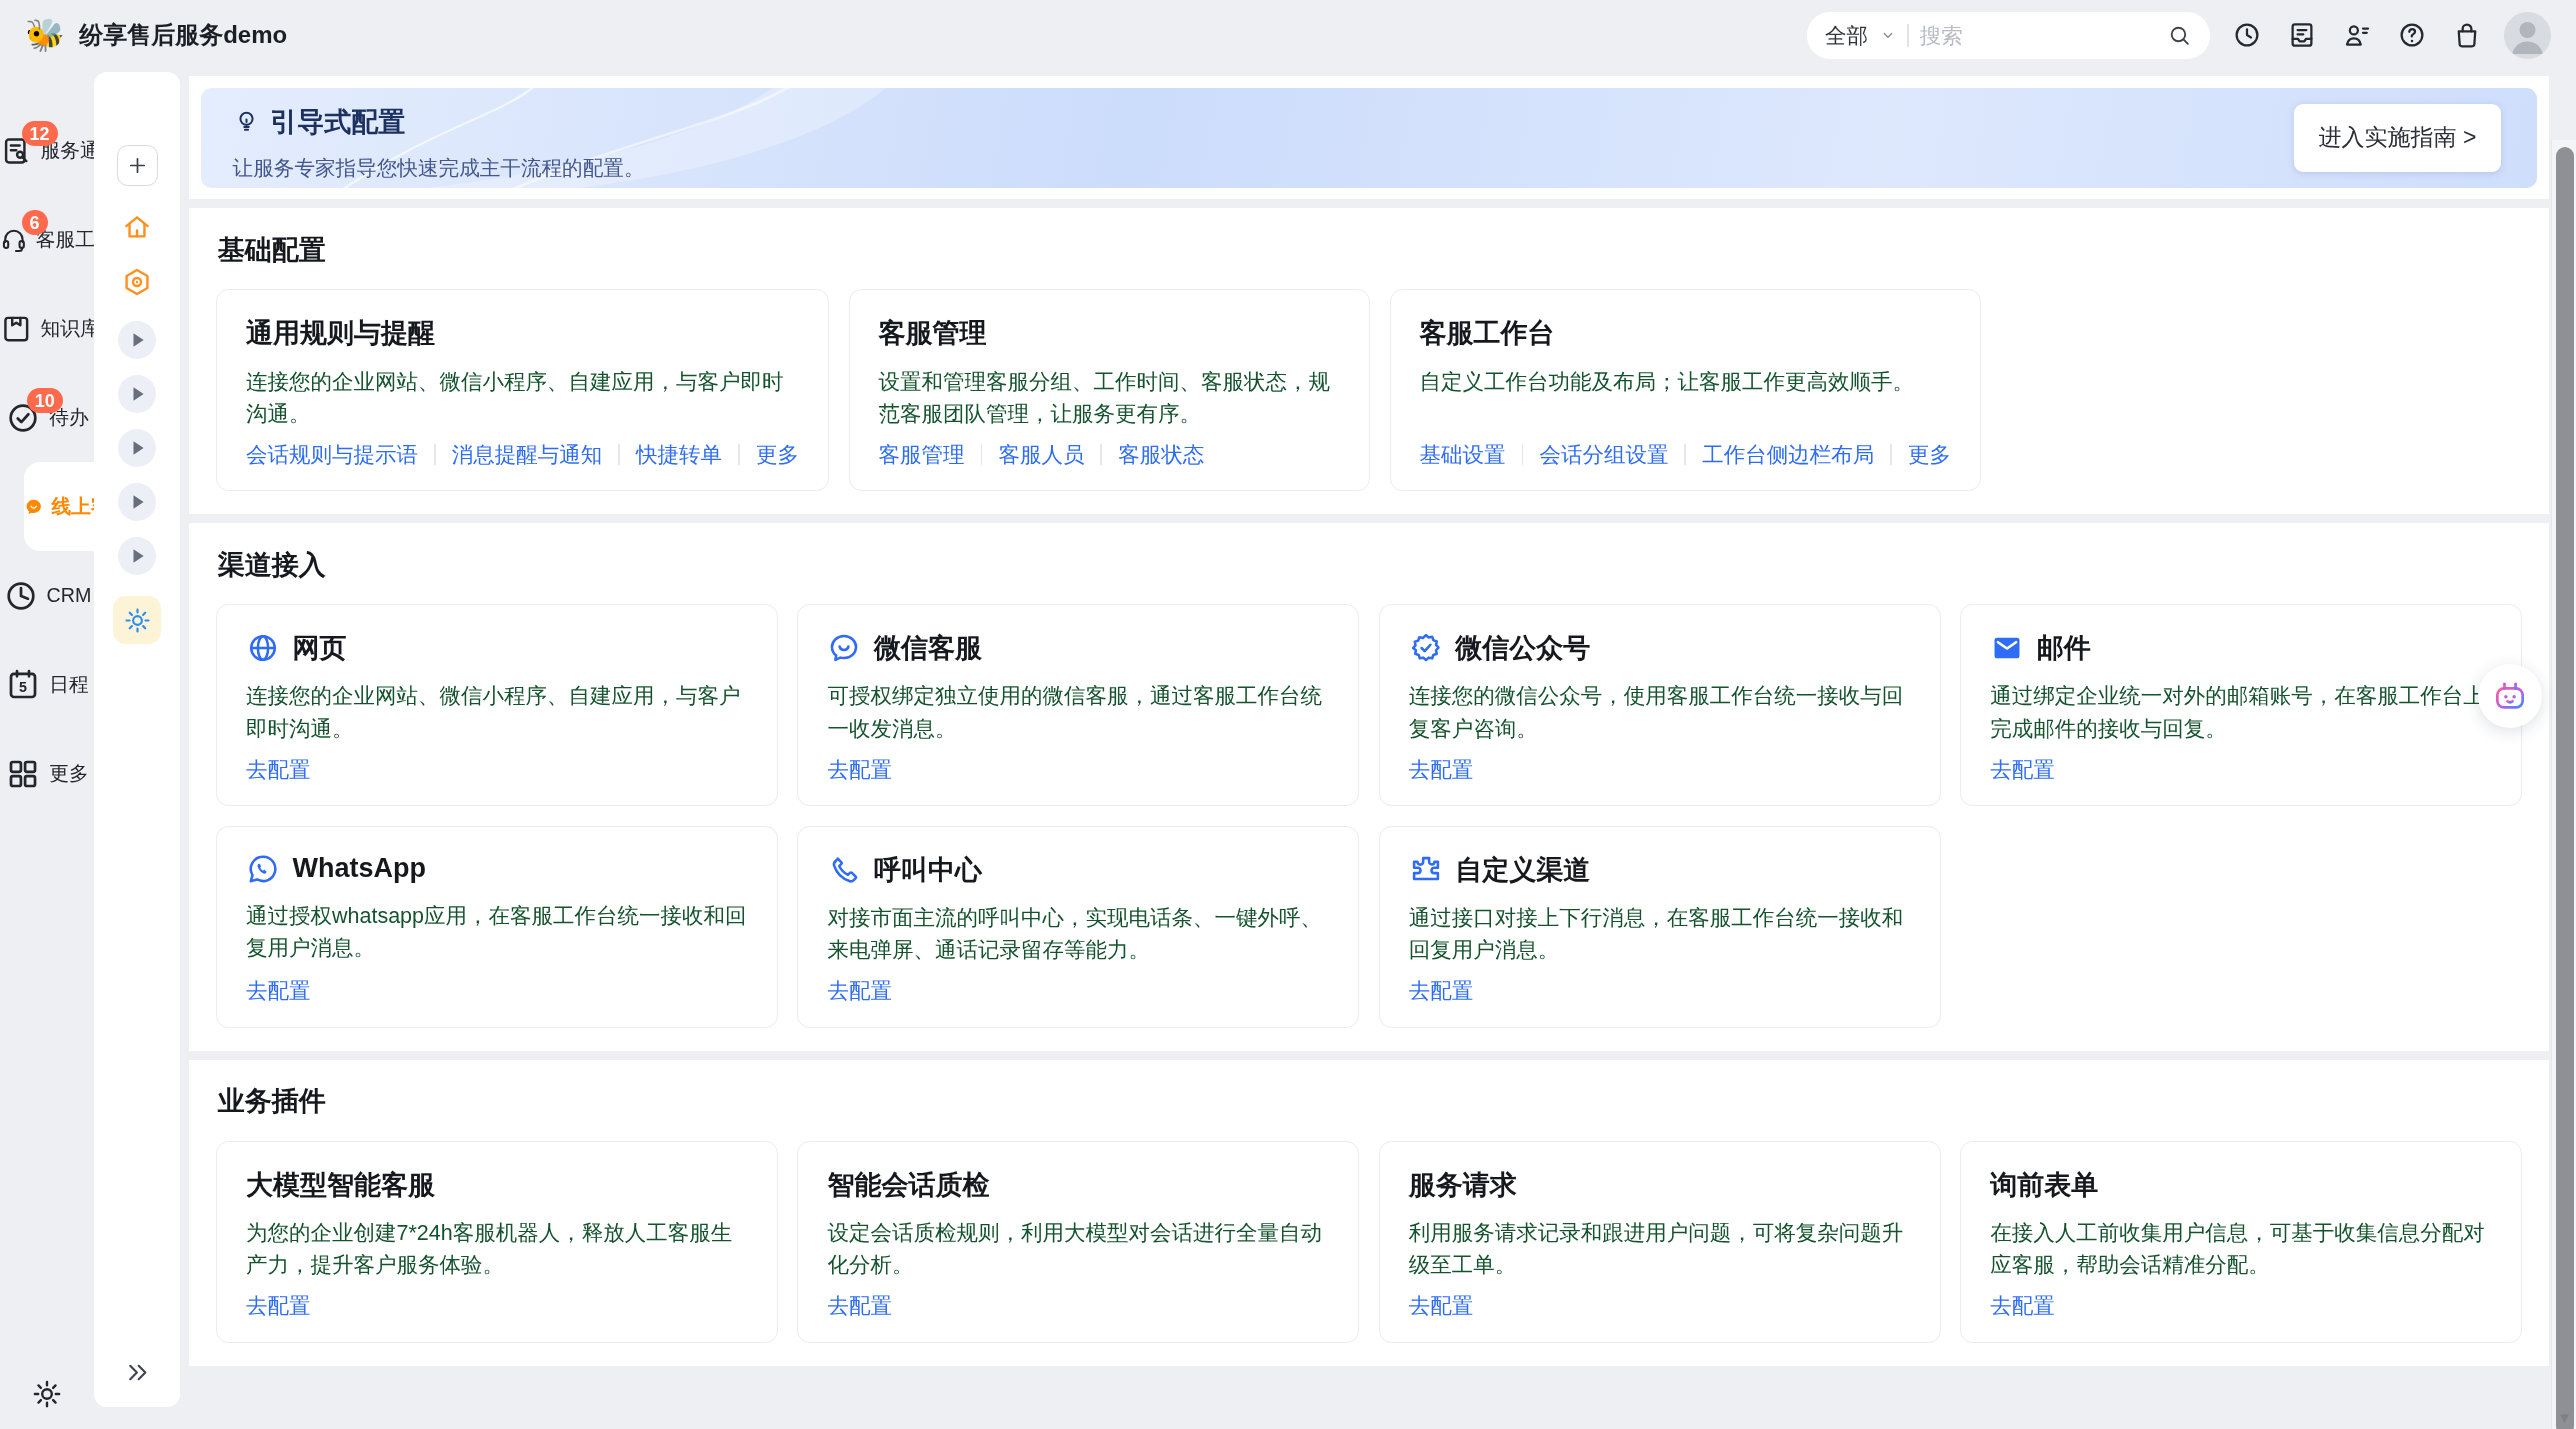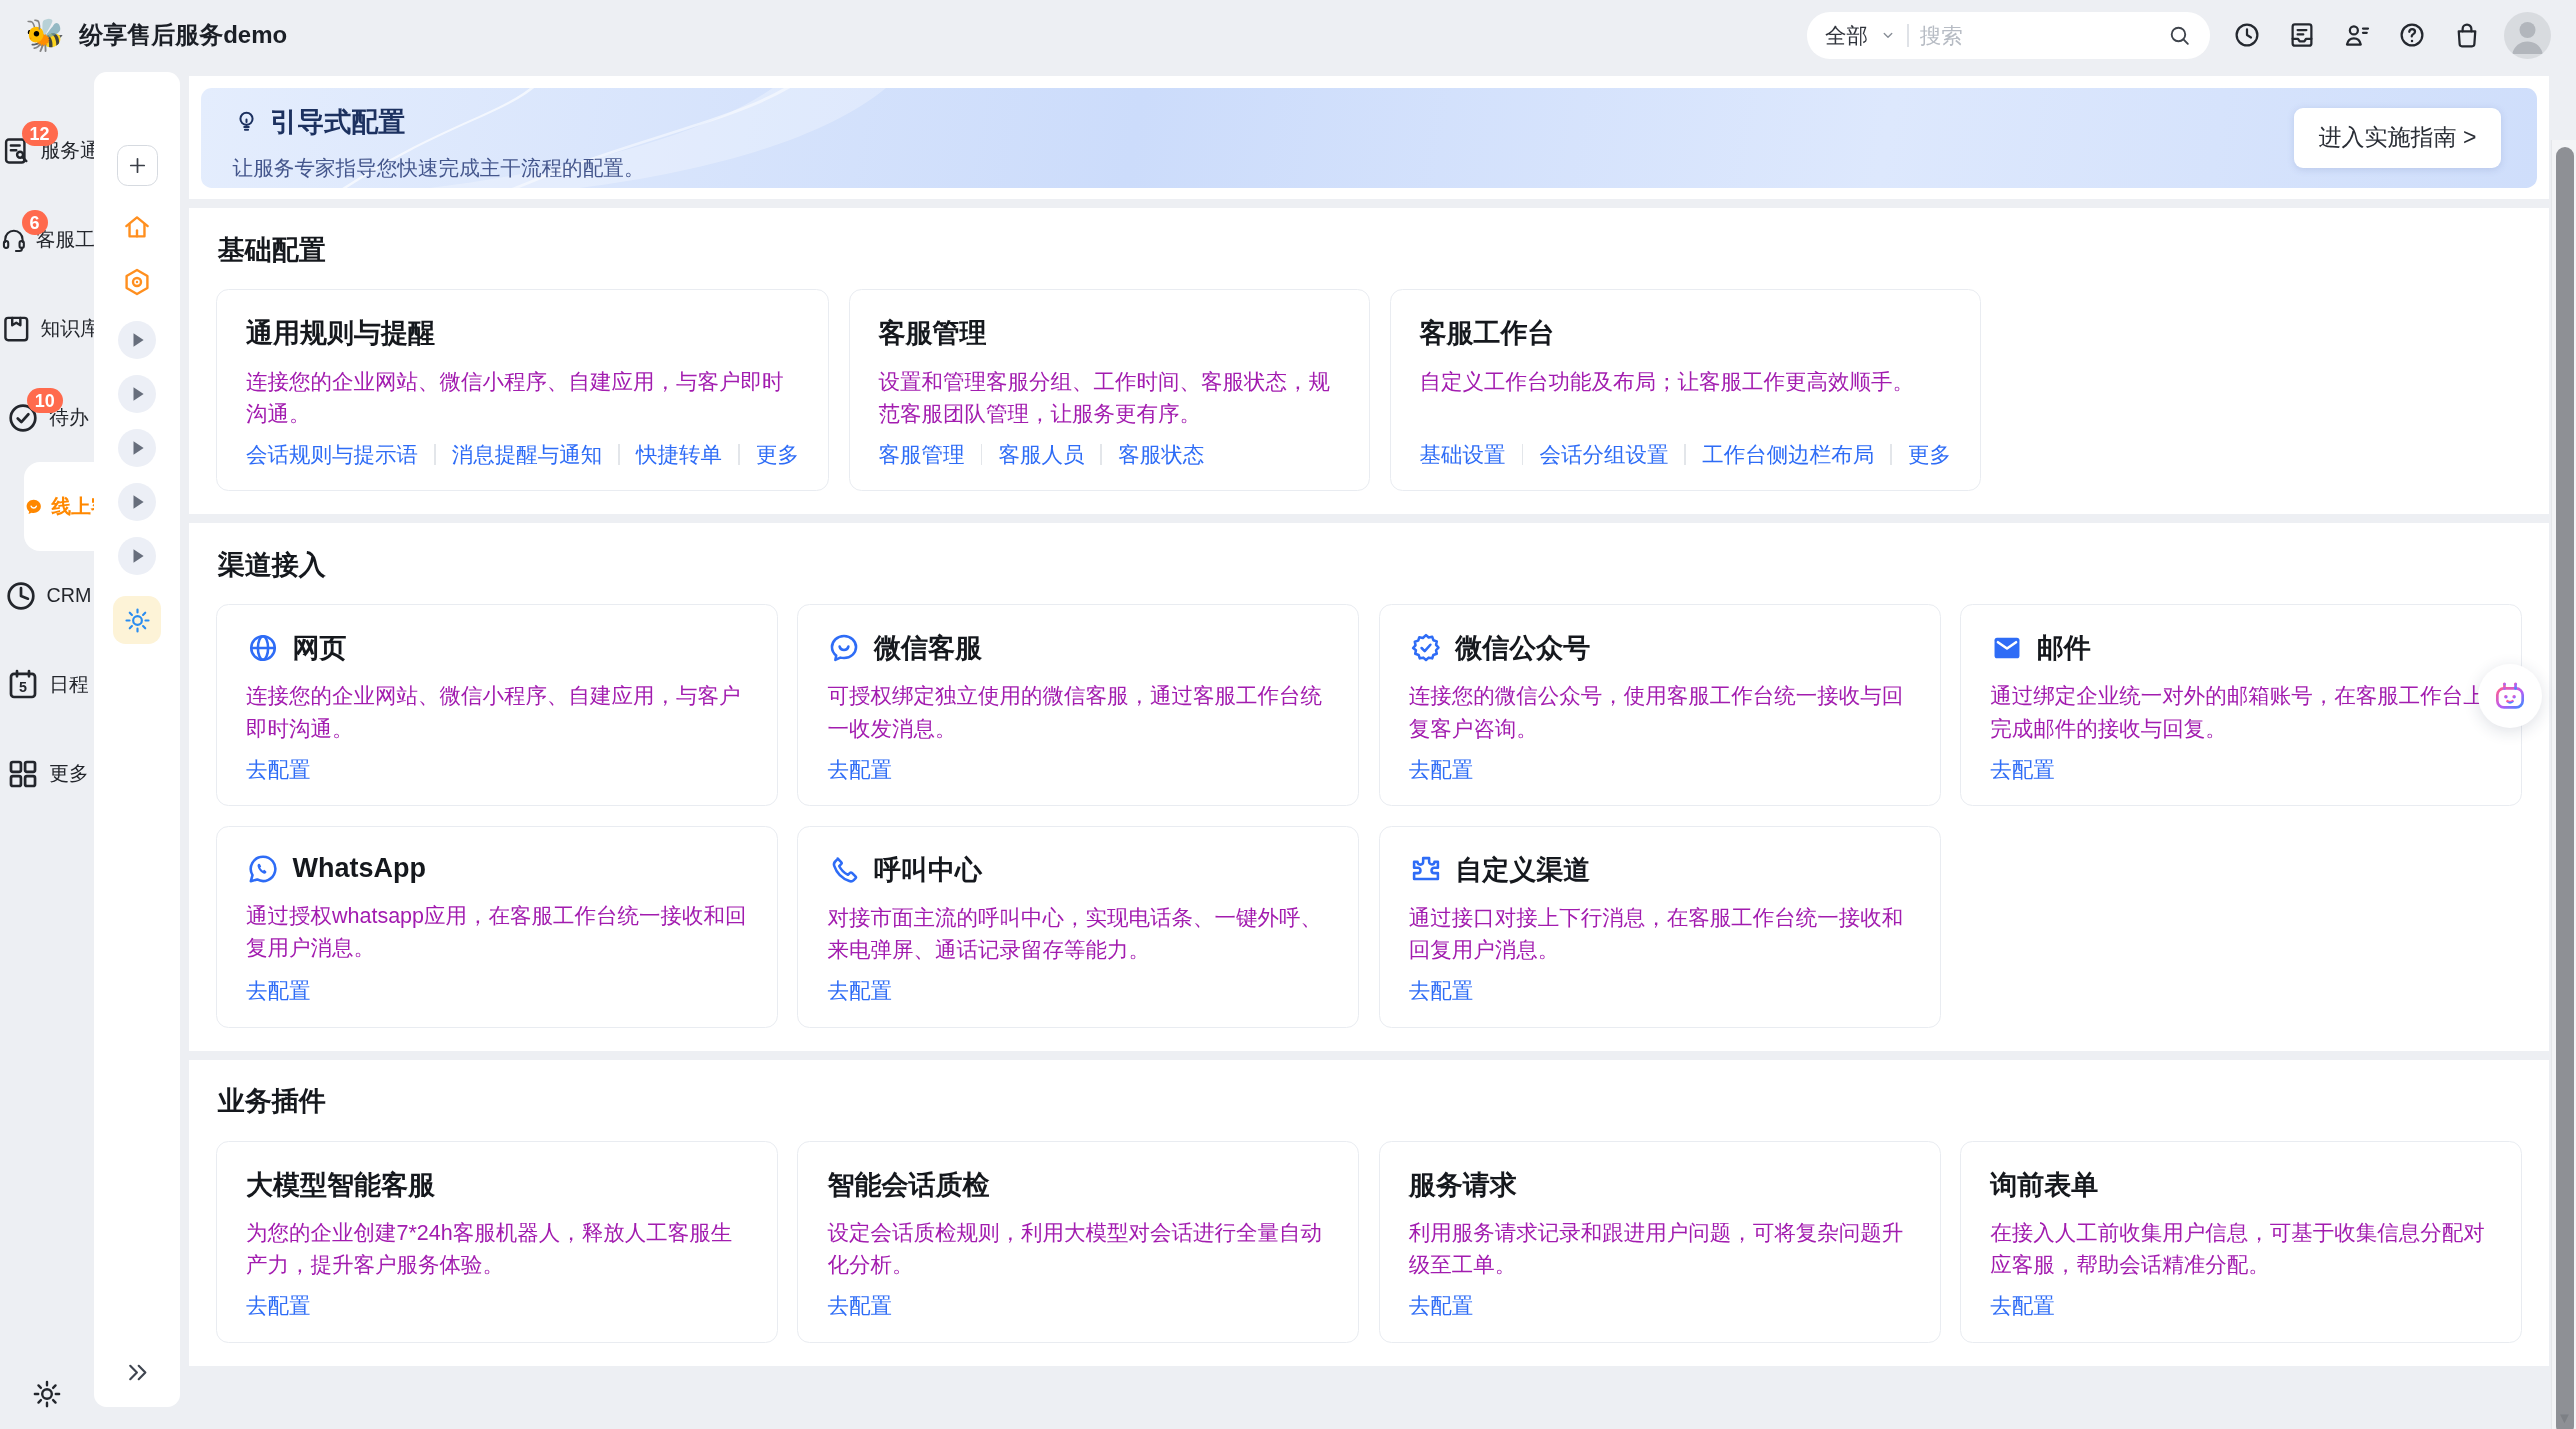--- a/index.html
+++ b/index.html
@@ -63,31 +63,31 @@
   .banner-wrap { background:#fff; padding:11.6px; margin-bottom:9px; }
   .banner { height:100px; border-radius:10.7px; position:relative; padding:14.3px 32px; overflow:hidden;
     background:linear-gradient(100deg,#e4edfd 0%,#ccdcfb 40%,#dde8fd 72%,#cfdefb 100%); }
   .banner-deco { position:absolute; inset:0; width:100%; height:100%; }
   .banner-inner { position:relative; }
   .banner-title-row { display:flex; align-items:center; gap:10.7px; margin-top:1.8px; }
   .banner-bulb { width:27px; height:27px; color:#1c3160; }
   .banner-bulb svg { width:100%; height:100%; }
   .banner-title { font-size:27px; font-weight:800; color:#1c3160; }
   .banner-desc { font-size:20.6px; color:#44568c; margin-top:14.3px; }
-  .banner-btn { position:absolute; right:36px; top:50%; transform:translateY(-50%); background:#fff; border:none; border-radius:9px; padding:8px 25px; height:60px; font-size:23px; color:#2a2e36; cursor:pointer; box-shadow:0 1.8px 7.2px rgba(80,100,160,.18); font-family:inherit; }
+  .banner-btn { position:absolute; right:36px; top:50%; transform:translateY(-50%); background:#fff; border:none; border-radius:9px; padding:8px 25px; height:68px; font-size:23px; color:#2a2e36; cursor:pointer; box-shadow:0 1.8px 7.2px rgba(80,100,160,.18); font-family:inherit; }
 
   .section { background:#fff; padding:19.7px 27px 23px; margin-bottom:9px; }
   .section h2 { font-size:27px; font-weight:800; color:#15181d; margin:3.6px 0 21.5px 1.8px; }
   .cards { display:grid; grid-template-columns:repeat(4,1fr); gap:19.7px; }
   .card { border:1.8px solid #e9ecf1; border-radius:12.5px; padding:25px 29px 21.5px; height:202px; display:flex; flex-direction:column; background:#fff; }
   .card-head { display:flex; align-items:center; gap:12.5px; }
   .card-icon { width:34px; height:34px; color:#2e6cf6; flex:none; }
   .card-icon svg { width:100%; height:100%; }
   .card-title { font-size:27px; font-weight:800; color:#15181d; white-space:nowrap; }
-  .card-desc { font-size:21.5px; color:#a21caf; line-height:1.5; margin-top:14.3px; }
+  .card-desc { font-size:21.5px; color:#14532d; line-height:1.5; margin-top:14.3px; }
   .card-links { margin-top:auto; display:flex; align-items:center; gap:16px; font-size:21.5px; }
   .card-link { color:#2e6cf6; cursor:pointer; text-decoration:none; white-space:nowrap; }
   .vdiv { width:1.8px; height:21.5px; background:#e3e6ea; flex:none; }
 
   
   .scrollbar { position:absolute; right:0; top:70px; bottom:0; width:25px; background:#f3f4f6; border-left:0.9px solid #e5e7ea; }
   .sb-thumb { position:absolute; top:7.2px; left:3.6px; width:18px; height:1288px; background:#8e9095; border-radius:9px; cursor:grab; }
   .sb-arrow { position:absolute; bottom:3.6px; left:0; width:25px; text-align:center; color:#7d8085; font-size:15px; cursor:pointer; }
 
   

